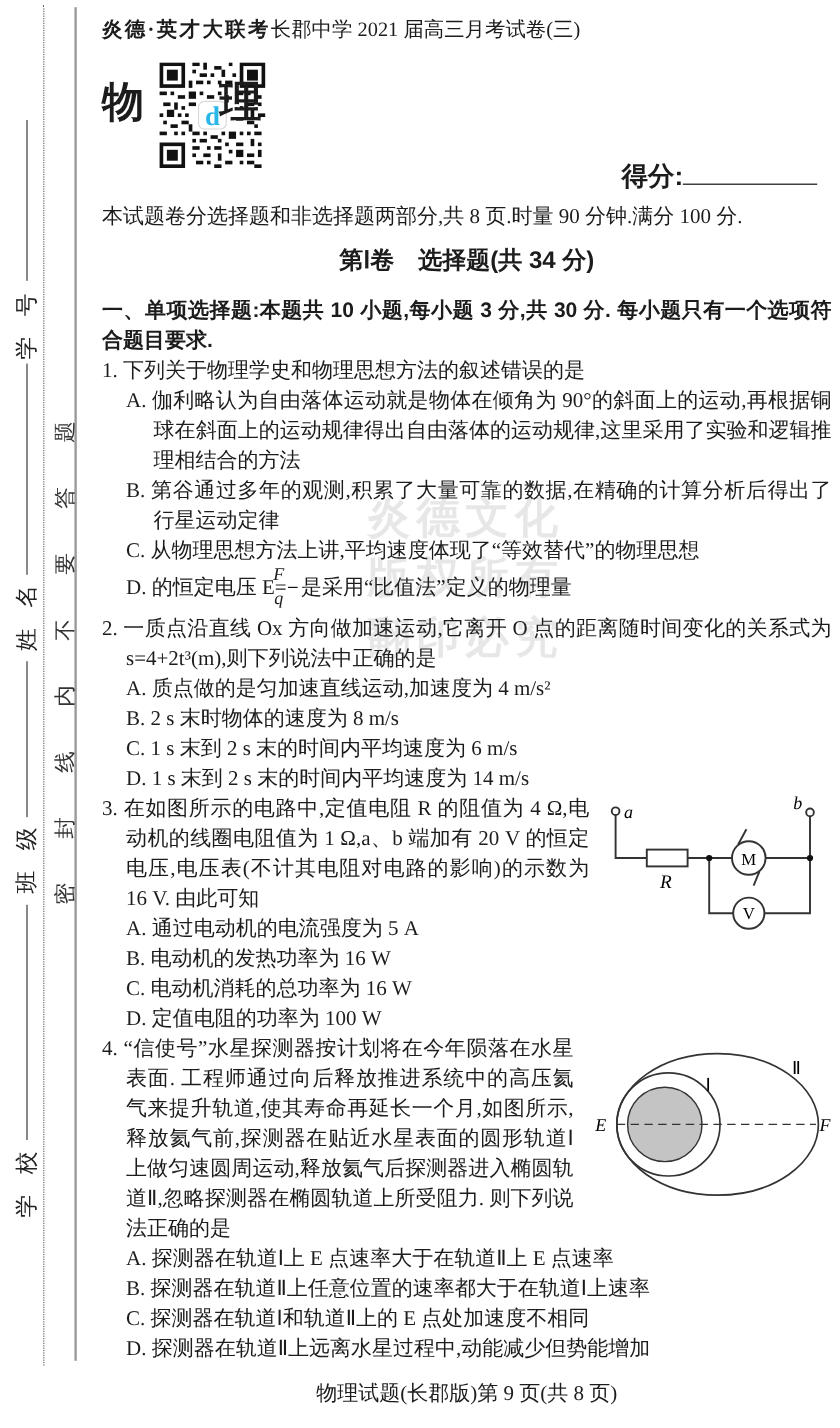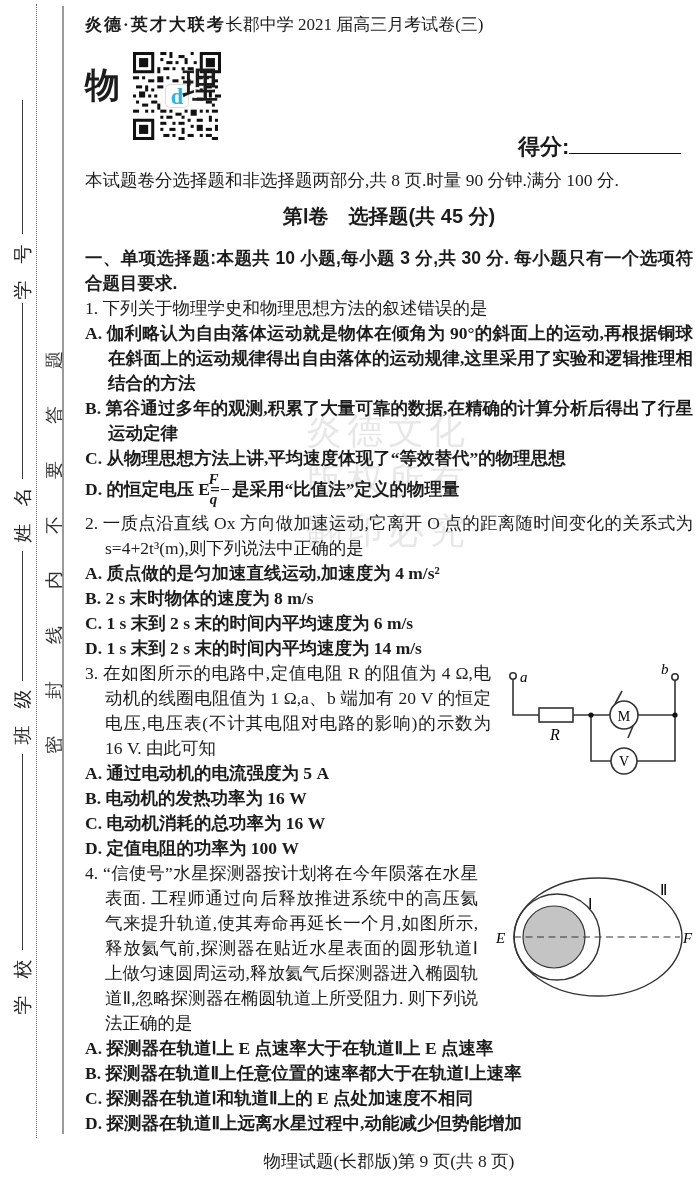--- a/index.html
+++ b/index.html
@@ -29,32 +29,32 @@
   .score-line { display:inline-block; width:112px; height:15px;
     border-bottom:1.6px solid #111; vertical-align:baseline; }
   .notice { position:absolute; left:85px; top:168px; width:608px; font-size:17.5px; }
   .section-title { position:absolute; left:85px; top:203px; width:608px; text-align:center;
     font-family:"Liberation Sans", sans-serif; font-weight:700; font-size:20px; }
   
   .content { position:absolute; left:85px; top:246px; width:608px; font-size:17.5px;
     line-height:25px; text-align:justify; }
   .part-intro { font-family:"Liberation Sans", sans-serif; font-weight:700; }
   .q-stem { padding-left:20px; text-indent:-20px; }
-  .opt { padding-left:23px; text-indent:-23px;font-weight:bold; }
+  .opt { margin-left:20px; padding-left:23px; text-indent:-23px; }
   .opts-clear { clear:right; }
   .fig { float:right; }
   .fig.circuit { margin:2px 0 6px 12px; }
   .fig.orbit   { margin:4px 0 6px 10px; }
   .frac { display:inline-block; vertical-align:middle; text-align:center;
     font-style:italic; font-size:15px; line-height:1.1; margin:0 3px 4px 1px; }
   .frac .fnum { display:block; border-bottom:1.2px solid #111; padding:0 4px 1px; }
   .frac .fden { display:block; padding-top:1px; }
   
   .watermark { position:absolute; left:298px; top:406px; width:180px; text-align:center;
-    font-weight:400; font-size:36px; letter-spacing:5px; line-height:50px;
+    font-weight:700; font-size:36px; letter-spacing:5px; line-height:50px;
     color:rgba(60,60,60,0.12); pointer-events:none; }
   .footer { position:absolute; left:85px; top:1149px; width:608px; text-align:center;
     font-size:17.5px; }
   svg text { font-family:"Liberation Serif", serif; }
 </style>
 </head>
 <body>
 
 <div class="page">
 
@@ -194,21 +194,21 @@
   </div>
 
   <div class="subject">物　理</div>
 
   <div class="score">
     <span>得分:</span><span class="score-line"></span>
   </div>
 
   <div class="notice">本试题卷分选择题和非选择题两部分,共 8 页.时量 90 分钟.满分 100 分.</div>
 
-  <div class="section-title">第Ⅰ卷　选择题(共 45 分)</div>
+  <div class="section-title">第Ⅰ卷　选择题(共 34 分)</div>
 
   <div class="content">
 
     <div class="part-intro">一、单项选择题:本题共 10 小题,每小题 3 分,共 30 分. 每小题只有一个选项符合题目要求.</div>
 
     <div class="q">
       <div class="q-stem">1. 下列关于物理学史和物理思想方法的叙述错误的是</div>
       <div class="opt">A. 伽利略认为自由落体运动就是物体在倾角为 90°的斜面上的运动,再根据铜球在斜面上的运动规律得出自由落体的运动规律,这里采用了实验和逻辑推理相结合的方法</div>
       <div class="opt">B. 第谷通过多年的观测,积累了大量可靠的数据,在精确的计算分析后得出了行星运动定律</div>
       <div class="opt">C. 从物理思想方法上讲,平均速度体现了“等效替代”的物理思想</div>

